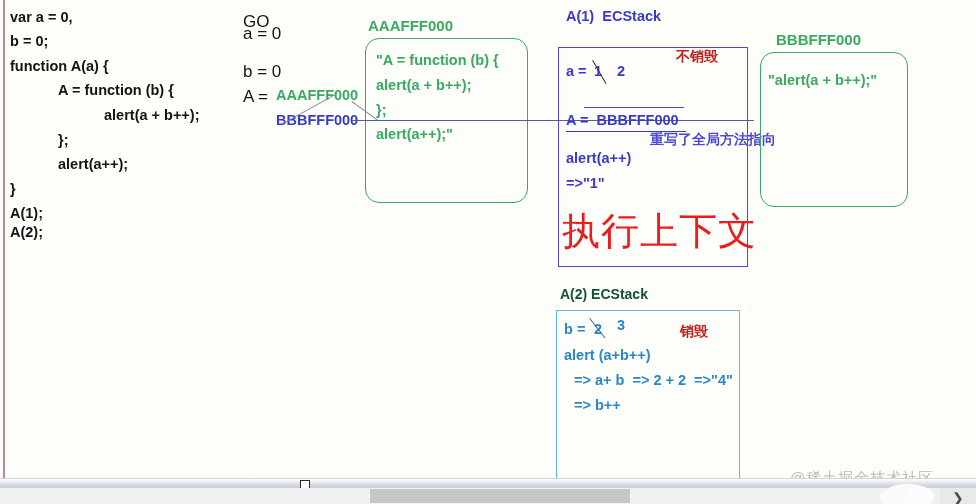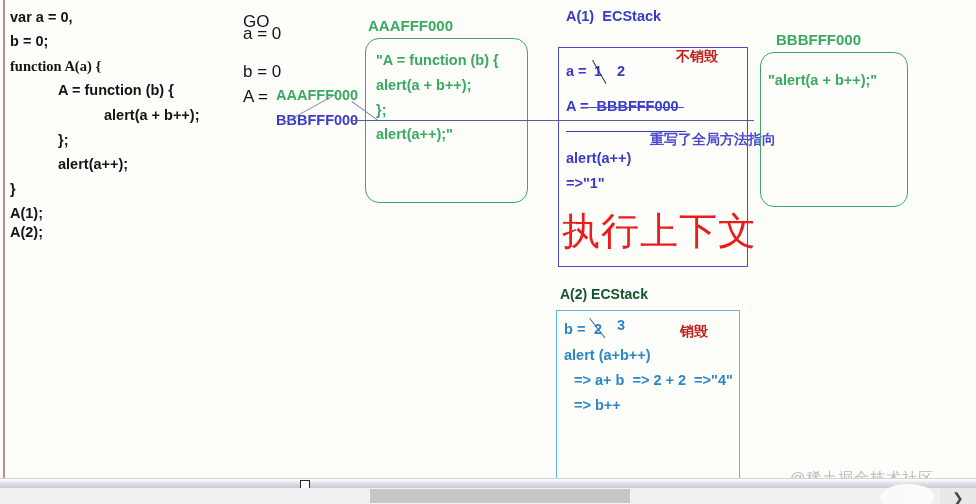--- a/index.html
+++ b/index.html
@@ -92,21 +92,21 @@
 </head>
 <body>
 
 <div id="stage">
 
   <div class="margin-rule"></div>
 
   <div>
     <div class="t code" style="left:10px;top:10px;">var a = 0,</div>
     <div class="t code" style="left:10px;top:34px;">b = 0;</div>
-    <div class="t code" style="left:10px;top:59px;font-family:Liberation Serif, serif;">function A(a) {</div>
+    <div class="t code" style="left:10px;top:59px;">function A(a) {</div>
     <div class="t code" style="left:58px;top:83px;">A = function (b) {</div>
     <div class="t code" style="left:104px;top:108px;">alert(a + b++);</div>
     <div class="t code" style="left:58px;top:133px;">};</div>
     <div class="t code" style="left:58px;top:157px;">alert(a++);</div>
     <div class="t code" style="left:10px;top:182px;">}</div>
     <div class="t code" style="left:10px;top:206px;">A(1);</div>
     <div class="t code" style="left:10px;top:225px;">A(2);</div>
   </div>
 
   <div>
@@ -138,21 +138,21 @@
 
     <div class="t red" style="left:676px;top:49px;">不销毁</div>
 
     <div class="t blu" style="left:566px;top:64px;">a =</div>
     <div class="t blu" style="left:594px;top:64px;">1</div>
     <div class="strike" style="left:593px;top:60px;width:27px;transform:rotate(60deg);"></div>
     <div class="t blu" style="left:617px;top:64px;">2</div>
 
     <div class="t cnblue" style="left:650px;top:89px;margin-top:43px;">重写了全局方法指向</div>
 
-    <div class="t blu" style="left:566px;top:99px;">A =  BBBFFF000</div>
+    <div class="t blu" style="left:566px;top:113px;">A =  BBBFFF000</div>
     <div class="uline" style="left:566px;top:131px;width:120px;"></div>
     <div class="uline-sm" style="left:584px;top:107px;width:100px;"></div>
 
     <div class="t blu" style="left:566px;top:151px;">alert(a++)</div>
     <div class="t blu" style="left:566px;top:176px;">=&gt;"1"</div>
 
     <div class="t bigred" style="left:562px;top:212px;">执行上下文</div>
   </div>
 
   <div>

